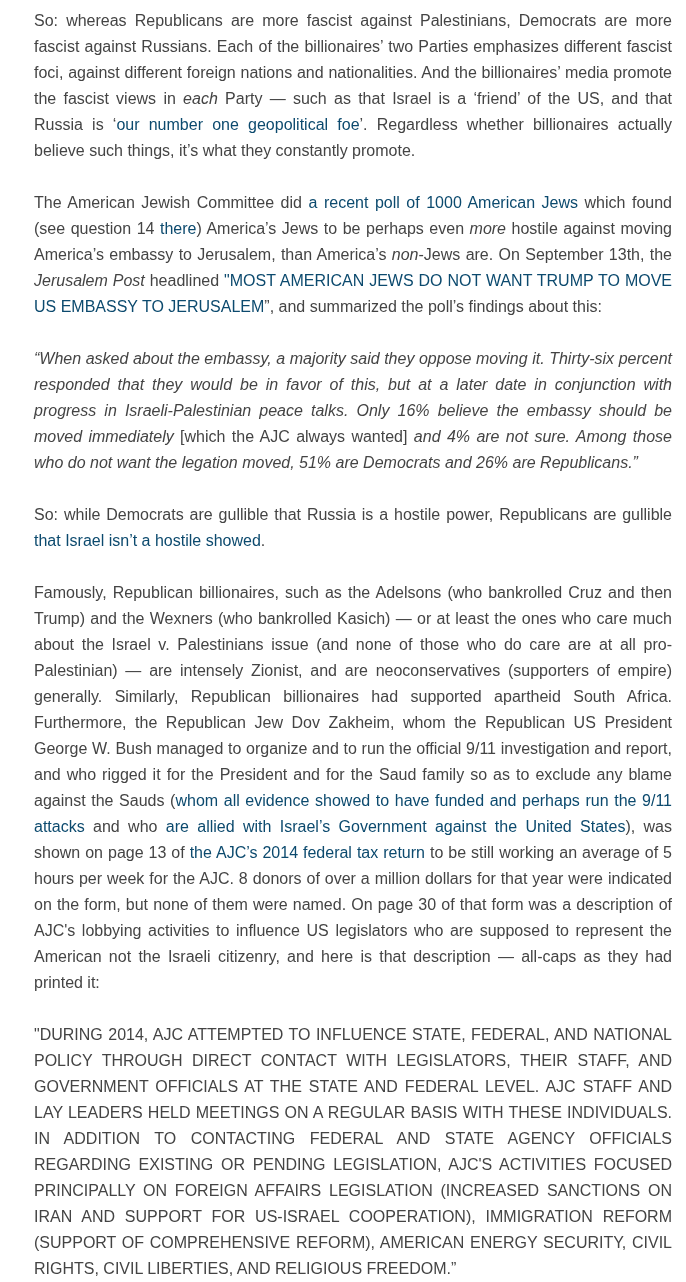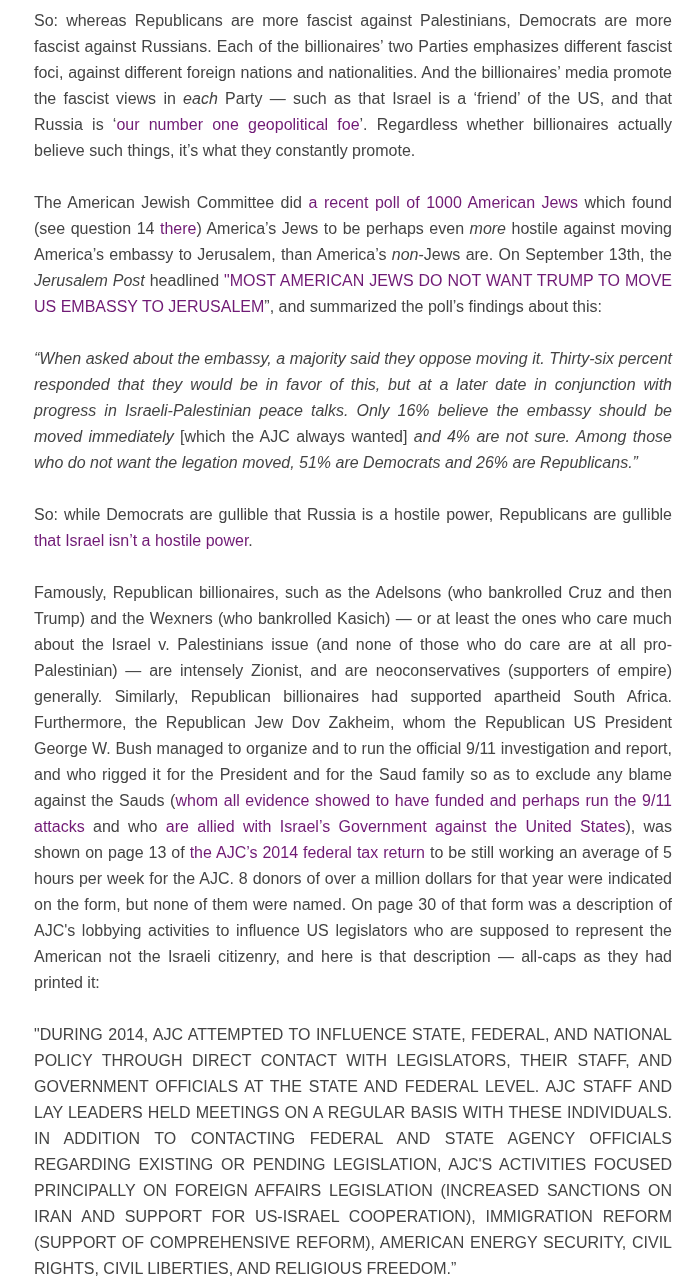--- a/index.html
+++ b/index.html
@@ -17,36 +17,36 @@
       font-family: "Liberation Sans", sans-serif;
       font-size: 16px;
       line-height: 26px;
       color: #444444;
       text-align: justify;
     }
     .article p {
       margin: 0 0 26px 0;
     }
     .article a {
-      color: #701a75;
+      color: #0c4a6e;
       text-decoration: none;
     }
     .article em {
     }
   </style>
 </head>
 <body>
 
 <div class="article">
 
   <p><span>So: whereas Republicans are more fascist against Palestinians, Democrats are more fascist against Russians. Each of the billionaires’ two Parties emphasizes different fascist foci, against different foreign nations and nationalities. And the billionaires’ media promote the fascist views in </span><em>each</em><span> Party — such as that Israel is a ‘friend’ of the US, and that Russia is ‘</span><a href="#">our number one geopolitical foe</a><span>’. Regardless whether billionaires actually believe such things, it’s what they constantly promote.</span></p>
 
   <p><span>The American Jewish Committee did </span><a href="#">a recent poll of 1000 American Jews</a><span> which found (see question 14 </span><a href="#">there</a><span>) America’s Jews to be perhaps even </span><em>more</em><span> hostile against moving America’s embassy to Jerusalem, than America’s </span><em>non</em><span>-Jews are. On September 13th, the </span><em>Jerusalem Post</em><span> headlined </span><a href="#">"MOST AMERICAN JEWS DO NOT WANT TRUMP TO MOVE US EMBASSY TO JERUSALEM</a><span>”, and summarized the poll’s findings about this:</span></p>
 
   <p><em>“When asked about the embassy, a majority said they oppose moving it. Thirty-six percent responded that they would be in favor of this, but at a later date in conjunction with progress in Israeli-Palestinian peace talks. Only 16% believe the embassy should be moved immediately</em><span> [which the AJC always wanted] </span><em>and 4% are not sure. Among those who do not want the legation moved, 51% are Democrats and 26% are Republicans.”</em></p>
 
-  <p><span>So: while Democrats are gullible that Russia is a hostile power, Republicans are gullible </span><a href="#">that Israel isn’t a hostile power</a><span>.</span></p>
+  <p><span>So: while Democrats are gullible that Russia is a hostile power, Republicans are gullible </span><a href="#">that Israel isn’t a hostile showed</a><span>.</span></p>
 
   <p><span>Famously, Republican billionaires, such as the Adelsons (who bankrolled Cruz and then Trump) and the Wexners (who bankrolled Kasich) — or at least the ones who care much about the Israel v. Palestinians issue (and none of those who do care are at all pro-Palestinian) — are intensely Zionist, and are neoconservatives (supporters of empire) generally. Similarly, Republican billionaires had supported apartheid South Africa. Furthermore, the Republican Jew Dov Zakheim, whom the Republican US President George W. Bush managed to organize and to run the official 9/11 investigation and report, and who rigged it for the President and for the Saud family so as to exclude any blame against the Sauds (</span><a href="#">whom all evidence showed to have funded and perhaps run the 9/11 attacks</a><span> and who </span><a href="#">are allied with Israel’s Government against the United States</a><span>), was shown on page 13 of </span><a href="#">the AJC’s 2014 federal tax return</a><span> to be still working an average of 5 hours per week for the AJC. 8 donors of over a million dollars for that year were indicated on the form, but none of them were named. On page 30 of that form was a description of AJC's lobbying activities to influence US legislators who are supposed to represent the American not the Israeli citizenry, and here is that description — all-caps as they had printed it:</span></p>
 
   <p><span>"DURING 2014, AJC ATTEMPTED TO INFLUENCE STATE, FEDERAL, AND NATIONAL POLICY THROUGH DIRECT CONTACT WITH LEGISLATORS, THEIR STAFF, AND GOVERNMENT OFFICIALS AT THE STATE AND FEDERAL LEVEL. AJC STAFF AND LAY LEADERS HELD MEETINGS ON A REGULAR BASIS WITH THESE INDIVIDUALS. IN ADDITION TO CONTACTING FEDERAL AND STATE AGENCY OFFICIALS REGARDING EXISTING OR PENDING LEGISLATION, AJC'S ACTIVITIES FOCUSED PRINCIPALLY ON FOREIGN AFFAIRS LEGISLATION (INCREASED SANCTIONS ON IRAN AND SUPPORT FOR US-ISRAEL COOPERATION), IMMIGRATION REFORM (SUPPORT OF COMPREHENSIVE REFORM), AMERICAN ENERGY SECURITY, CIVIL RIGHTS, CIVIL LIBERTIES, AND RELIGIOUS FREEDOM.”</span></p>
 
 </div>
 
 </body></html>

